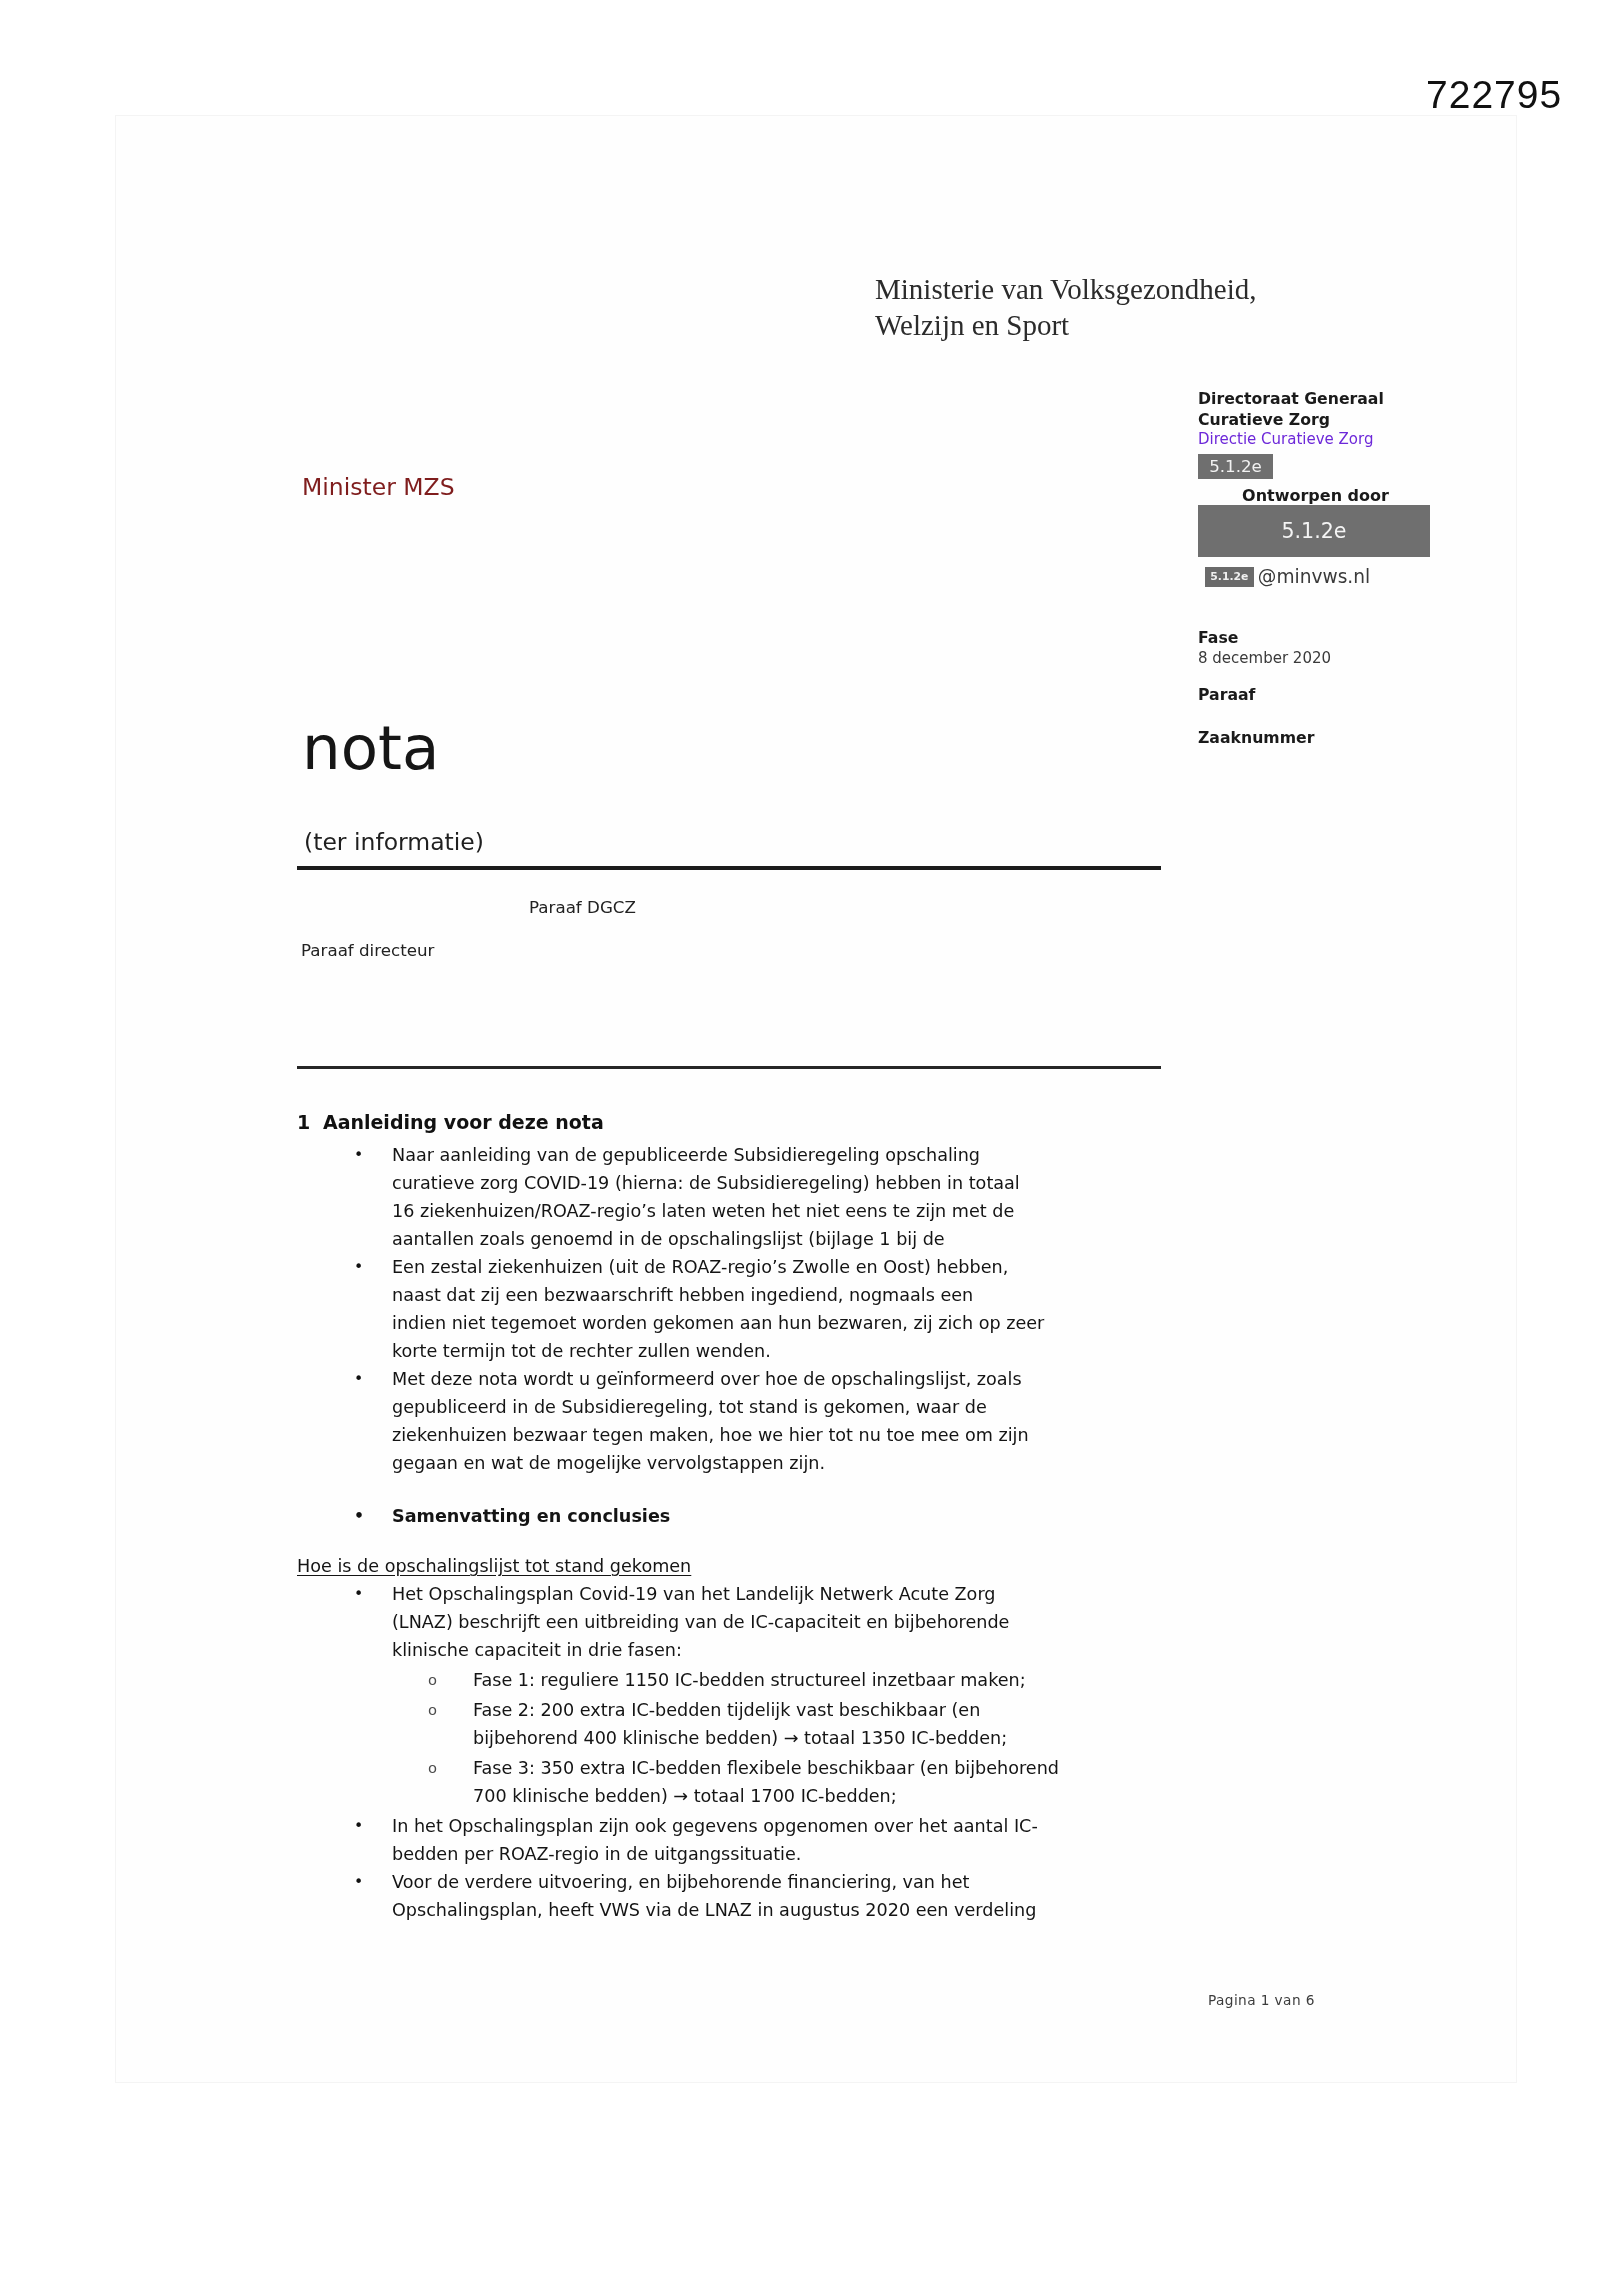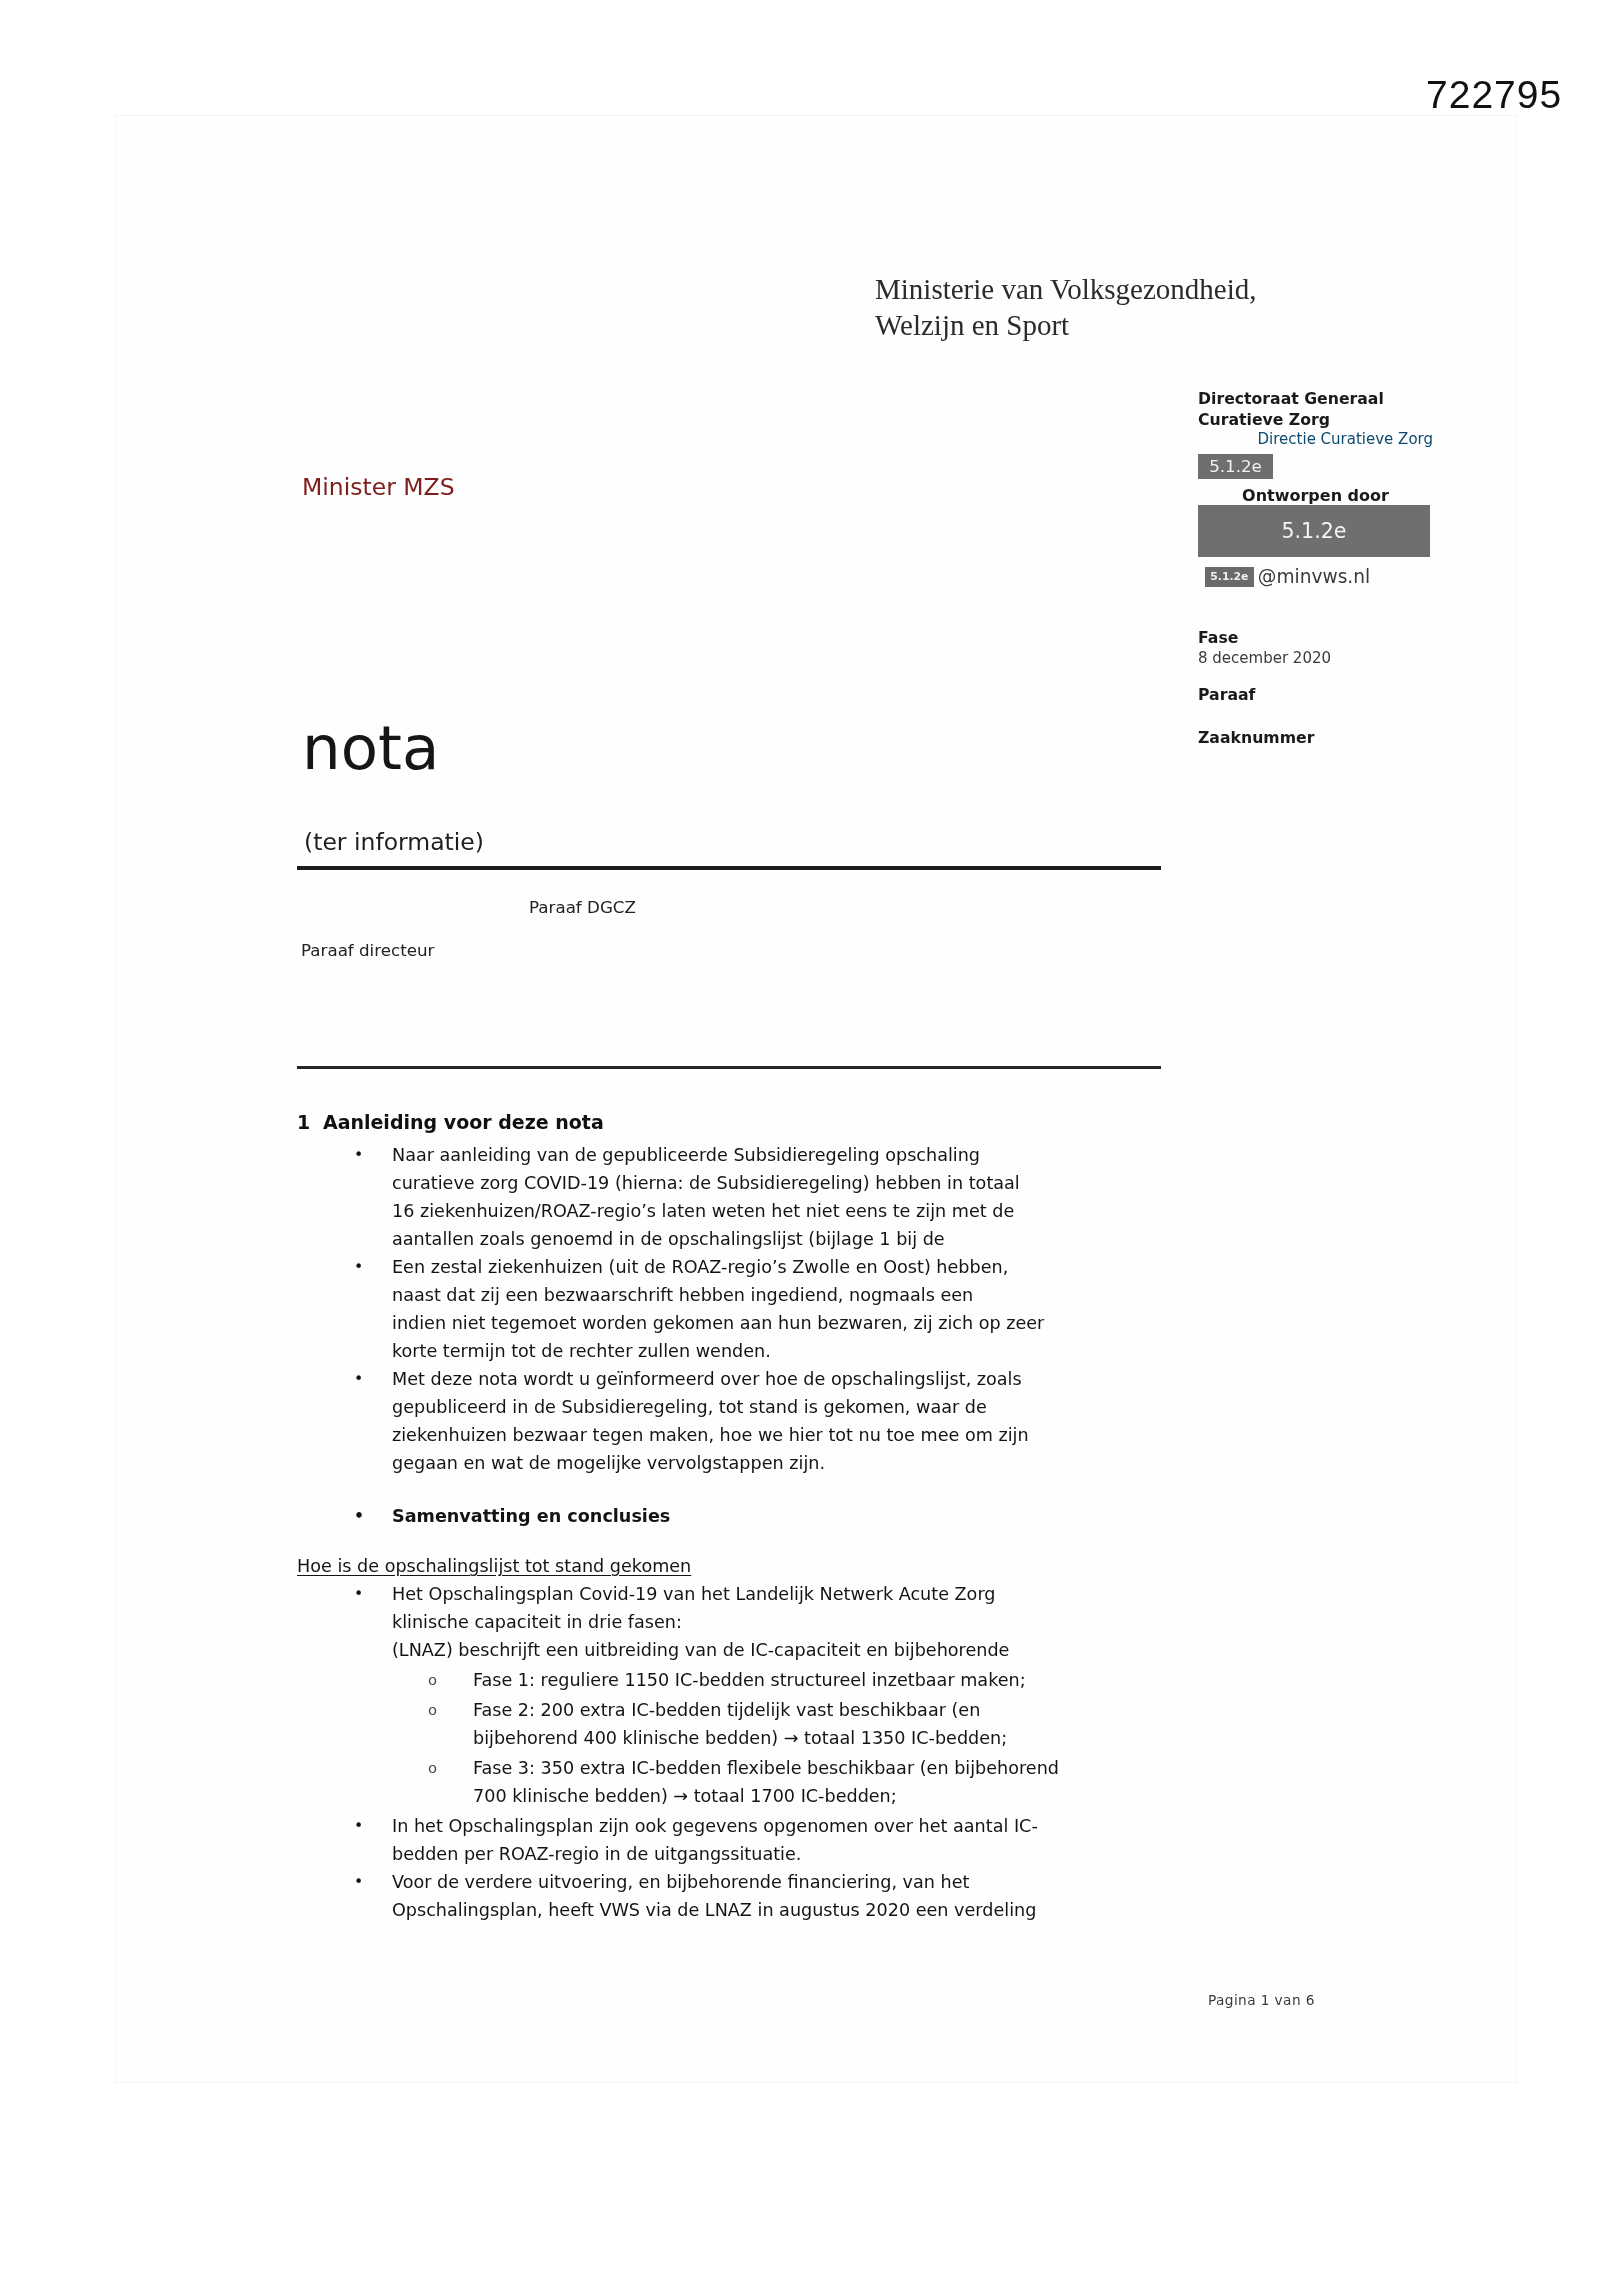--- a/index.html
+++ b/index.html
@@ -19,21 +19,21 @@
   
   .ministry {
     position:absolute; left:875px; top:271px;
     font-family:"Liberation Serif", serif; font-size:29px; line-height:36px; color:#2b2b2b;
   }
   
   .addressee { position:absolute; left:302px; top:473px; font-size:23.5px; color:#7f1d1d; }
   
   .sidebar { position:absolute; left:1198px; top:389px; width:235px; }
   .sb-bold   { font-size:15.7px; font-weight:bold; line-height:20.6px; color:#1a1a1a; }
-  .sb-reg    { font-size:15px; line-height:19.6px; color:#0c4a6e;text-align:right; }
+  .sb-reg    { font-size:15px; line-height:19.6px; color:#6d28d9; }
   .redact-sm {
     margin-top:3.9px; width:75px; height:25.5px; background:#6f6f6f;
     display:flex; align-items:center; justify-content:center;
     color:#f2f2f2; font-size:16.7px;
   }
   .sb-ontworpen { margin-top:8.8px; font-size:16px; font-weight:bold; line-height:16.7px; color:#1a1a1a;text-align:center; }
   .redact-lg {
     margin-top:0px; width:232px; height:52px; background:#6f6f6f;
     display:flex; align-items:center; justify-content:center;
     color:#f4f4f4; font-size:20.6px;
@@ -160,22 +160,22 @@
         <span class="ln">Samenvatting en conclusies</span>
       </div>
     </div>
 
     <div class="subheading">Hoe is de opschalingslijst tot stand gekomen</div>
 
     <div class="bullet-row">
       <span class="bmark">•</span>
       <div class="blines">
         <span class="ln">Het Opschalingsplan Covid-19 van het Landelijk Netwerk Acute Zorg</span>
+        <span class="ln">(LNAZ) beschrijft een uitbreiding van de IC-capaciteit en bijbehorende</span>
         <span class="ln">klinische capaciteit in drie fasen:</span>
-        <span class="ln">(LNAZ) beschrijft een uitbreiding van de IC-capaciteit en bijbehorende</span>
       </div>
     </div>
 
     <div class="sub-row">
       <span class="smark">o</span>
       <div class="blines">
         <span class="ln">Fase 1: reguliere 1150 IC-bedden structureel inzetbaar maken;</span>
       </div>
     </div>
 

